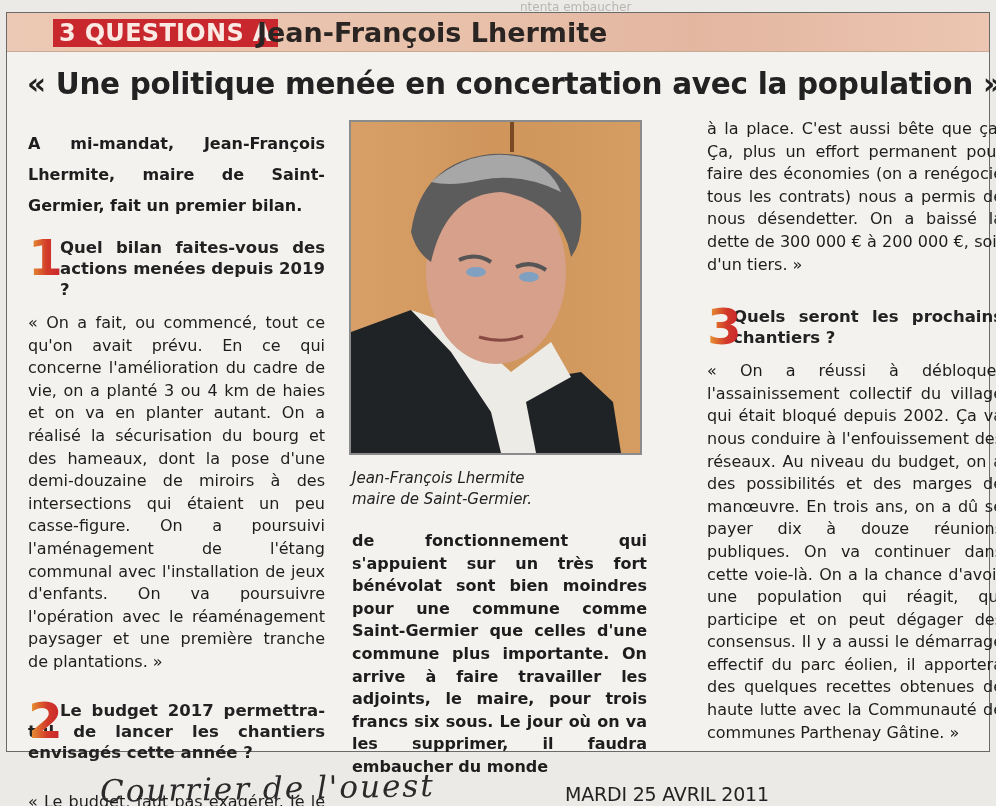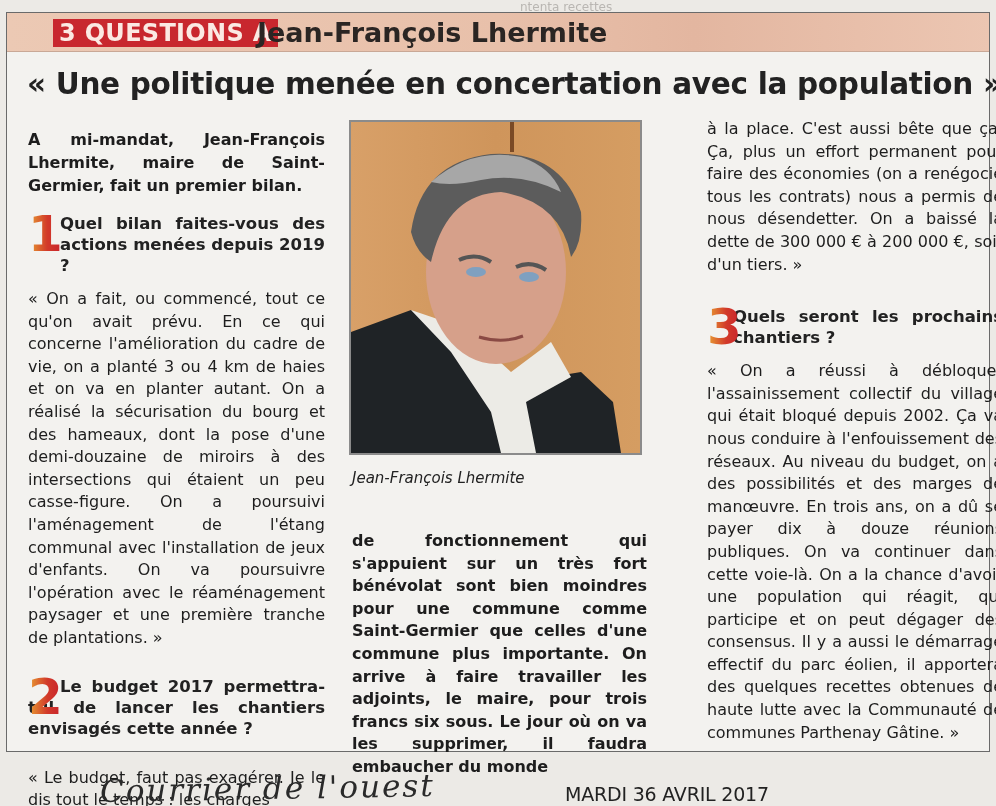--- a/index.html
+++ b/index.html
@@ -26,42 +26,42 @@
   .kicker-name {
     position:absolute; left:250px; top:5px; font-weight:bold; font-size:27px;
     line-height:30px; color:#2a2523;
   }
   .headline {
     position:absolute; left:20px; top:54px; font-weight:bold; font-size:29.5px;
     color:#222; letter-spacing:-0.3px; white-space:nowrap;
   }
   .col { position:absolute; font-size:16px; line-height:22.6px; text-align:justify; }
   .col p { margin:0; }
-  .lead { font-weight:bold; font-size:16px; line-height:23px; }
+  .lead { font-weight:bold; font-size:16px; line-height:31px; }
   .q { position:relative; font-weight:bold; font-size:16.5px; line-height:21px; color:#222; }
   .qnum {
     position:absolute; left:0; top:-2px; font-size:50px; line-height:46px; font-weight:bold;
     background:linear-gradient(90deg,#e9a133 0%,#d23a2a 55%,#c8212c 100%);
     -webkit-background-clip:text; background-clip:text; color:transparent;
   }
   .photo {
     position:absolute; left:349px; top:120px; width:289px; height:331px;
     border:2px solid #8b8b8b; background:#d49a62; overflow:hidden;
   }
   .caption { position:absolute; left:352px; top:468px; font-style:italic; font-size:15px; line-height:21px; color:#222; }
   .signature {
     position:absolute; left:100px; top:770px; font-family:"DejaVu Serif", serif;
     font-style:italic; font-size:31px; color:#2a2a2a; letter-spacing:2px; transform:rotate(-1deg);
   }
   .date { position:absolute; left:565px; top:783px; font-size:19px; color:#222; letter-spacing:-0.2px; }
 </style>
 </head>
 <body>
 
-<div class="ghost">ntenta recettes</div>
+<div class="ghost">ntenta embaucher</div>
 
 <div class="frame">
   <div class="kicker-band">
     <div class="kicker-red">3 QUESTIONS A</div>
     <div class="kicker-name">Jean-François Lhermite</div>
   </div>
   <div class="headline">« Une politique menée en concertation avec la population »</div>
 </div>
 
 <div class="col" style="left:28px; top:128px; width:297px;">
@@ -97,29 +97,30 @@
     <ellipse cx="125" cy="150" rx="10" ry="5" fill="#7fa0c0"></ellipse>
     <ellipse cx="178" cy="155" rx="10" ry="5" fill="#7fa0c0"></ellipse>
     <path d="M108 138 Q125 130 140 140" stroke="#555" stroke-width="4" fill="none"></path>
     <path d="M165 145 Q180 138 195 148" stroke="#555" stroke-width="4" fill="none"></path>
     <path d="M128 215 Q152 222 172 214" stroke="#8a4a44" stroke-width="3" fill="none"></path>
   </svg>
 </div>
 
 <div class="caption">
   <div>Jean-François Lhermite</div>
+  <div>maire de Saint-Germier.</div>
 </div>
 
 <div class="col" style="left:352px; top:530px; width:295px;font-weight:bold;">
   <p>de fonctionnement qui s'appuient sur un très fort bénévolat sont bien moindres pour une commune comme Saint-Germier que celles d'une commune plus importante. On arrive à faire travailler les adjoints, le maire, pour trois francs six sous. Le jour où on va les supprimer, il faudra embaucher du monde</p>
 </div>
 
 <div class="col" style="left:671px; top:118px; width:296px;margin-left:36px;">
   <p>à la place. C'est aussi bête que ça. Ça, plus un effort permanent pour faire des économies (on a renégocié tous les contrats) nous a permis de nous désendetter. On a baissé la dette de 300 000 € à 200 000 €, soit d'un tiers. »</p>
   <div class="q" style="margin-top:30px; padding-left:26px;">
     <span class="qnum">3</span>
     <span>Quels seront les prochains chantiers ?</span>
   </div>
   <p style="margin-top:12px;">« On a réussi à débloquer l'assainissement collectif du village qui était bloqué depuis 2002. Ça va nous conduire à l'enfouissement des réseaux. Au niveau du budget, on a des possibilités et des marges de manœuvre. En trois ans, on a dû se payer dix à douze réunions publiques. On va continuer dans cette voie-là. On a la chance d'avoir une population qui réagit, qui participe et on peut dégager des consensus. Il y a aussi le démarrage effectif du parc éolien, il apportera des quelques recettes obtenues de haute lutte avec la Communauté de communes Parthenay Gâtine. »</p>
 </div>
 
 <div class="signature">Courrier de l'ouest</div>
-<div class="date">MARDI 36 AVRIL 2017</div>
+<div class="date">MARDI 25 AVRIL 2011</div>
 
 </body></html>

